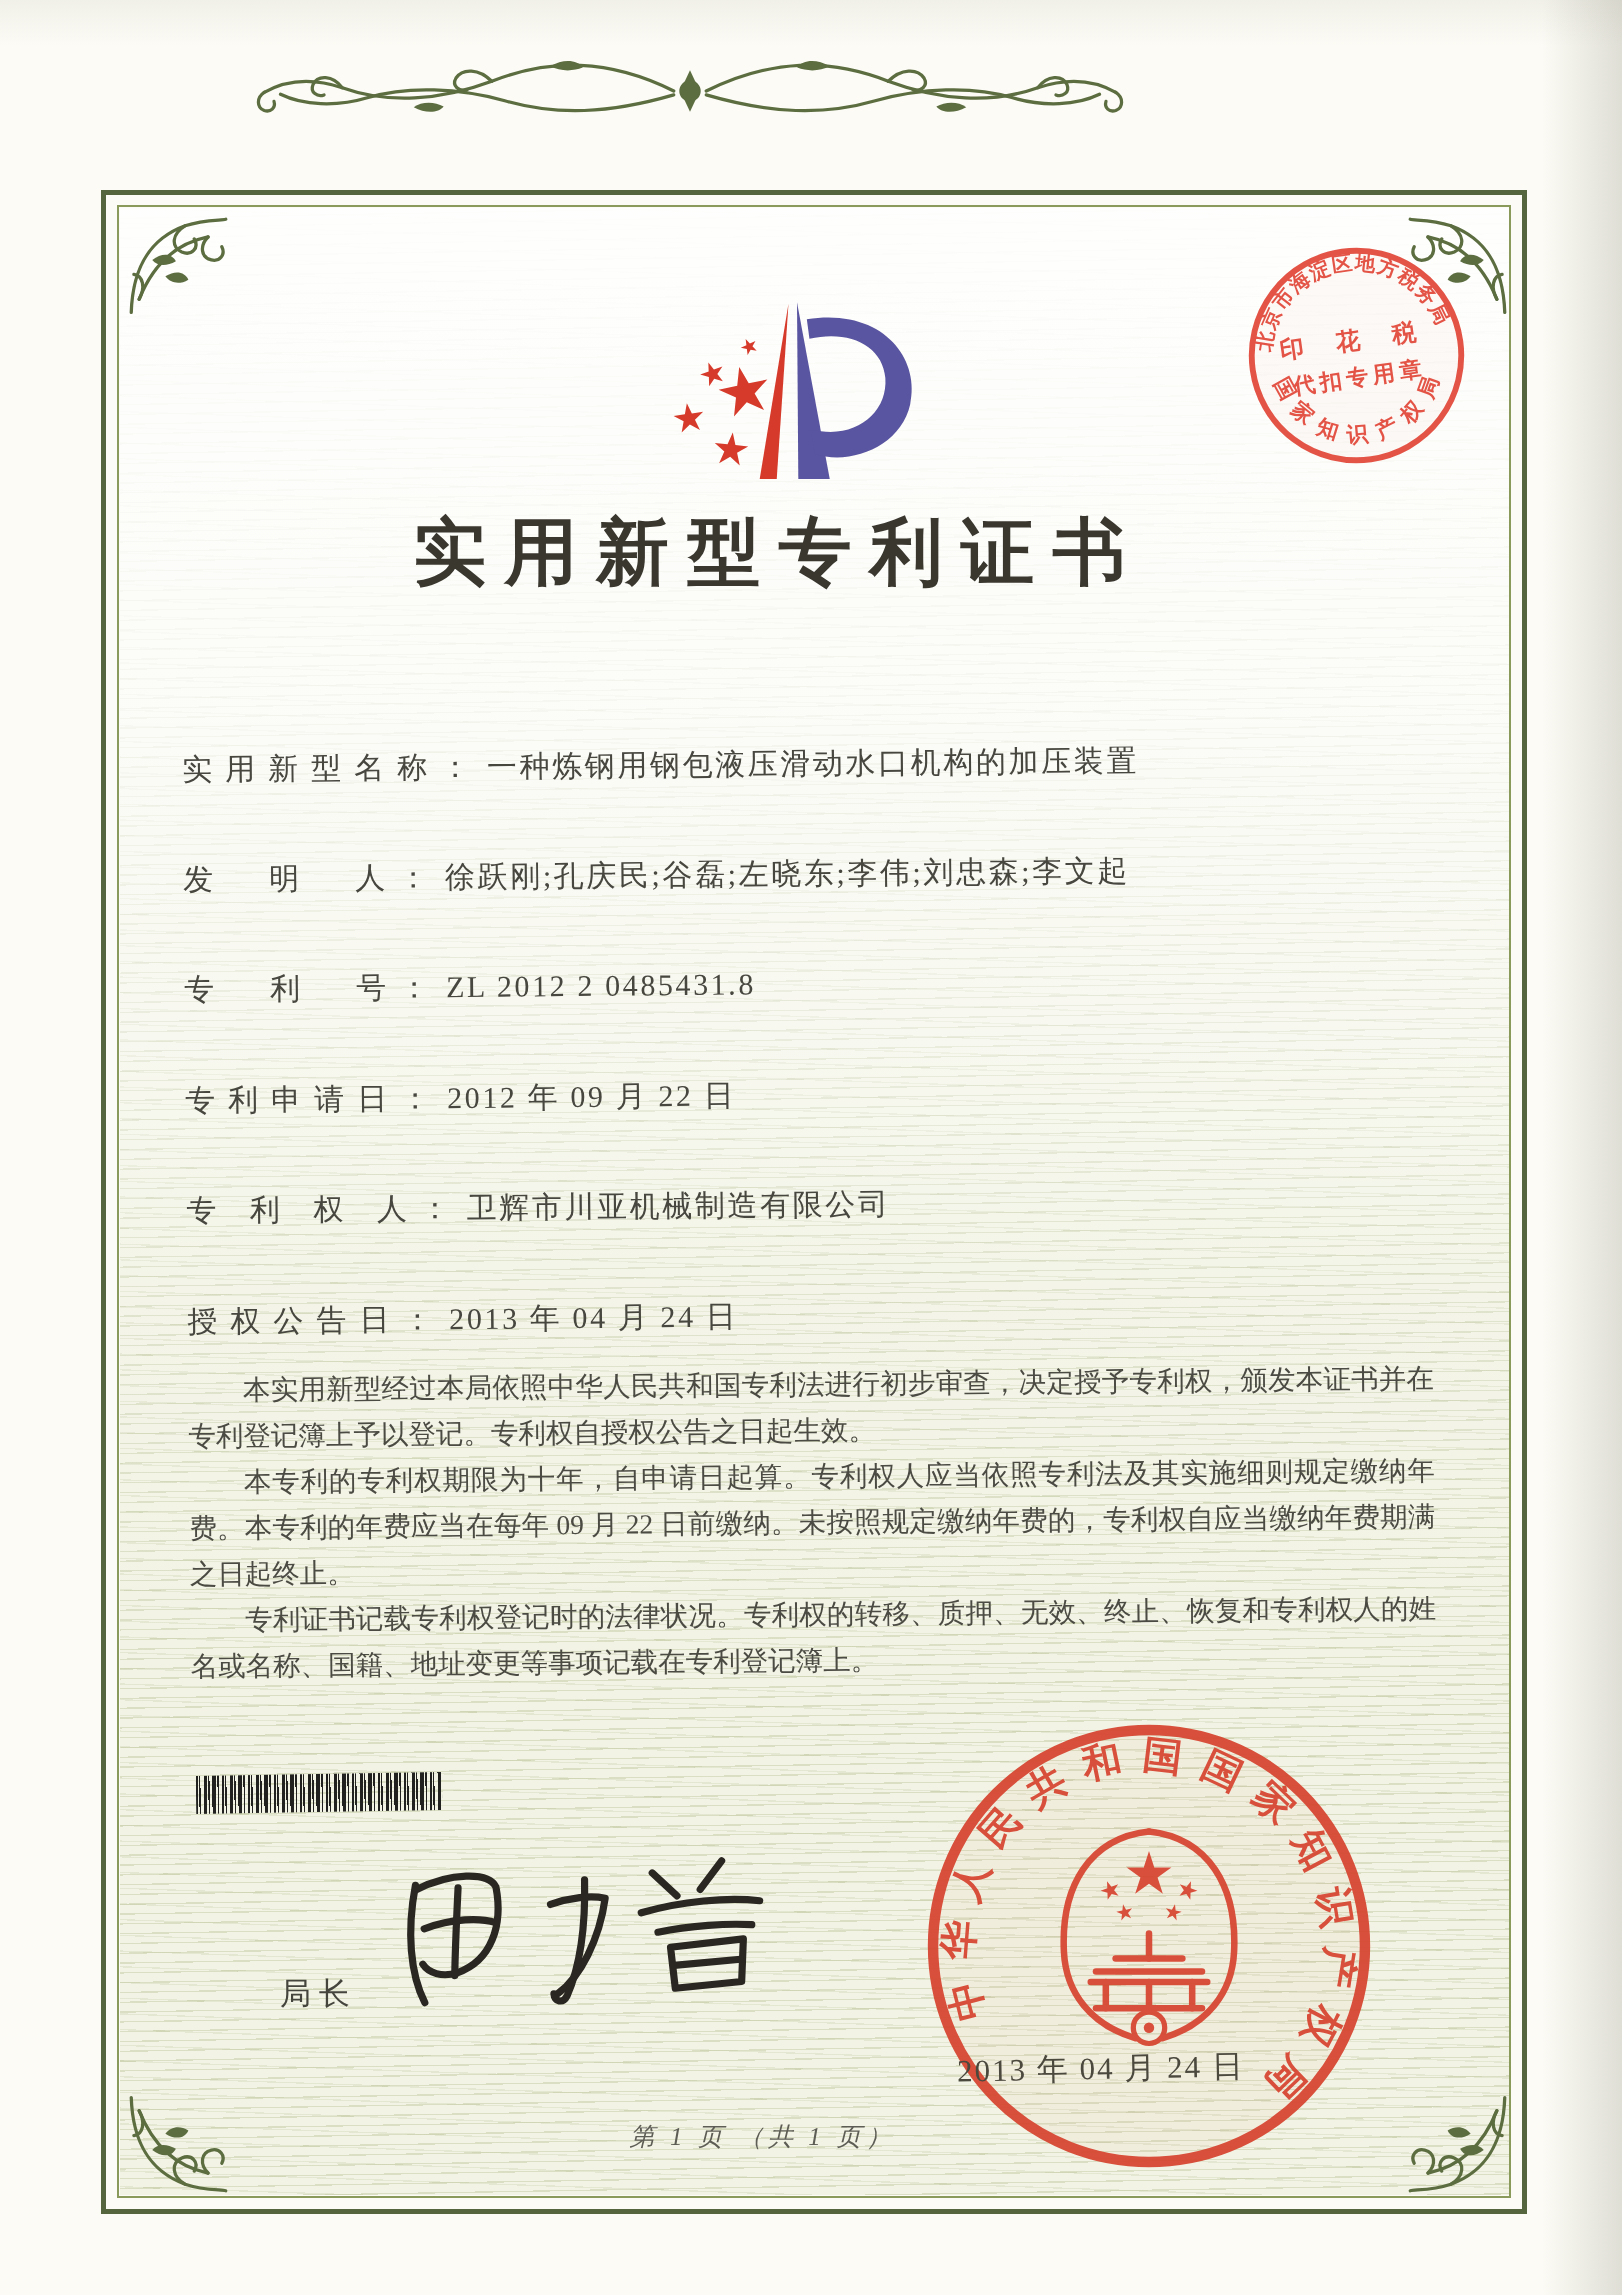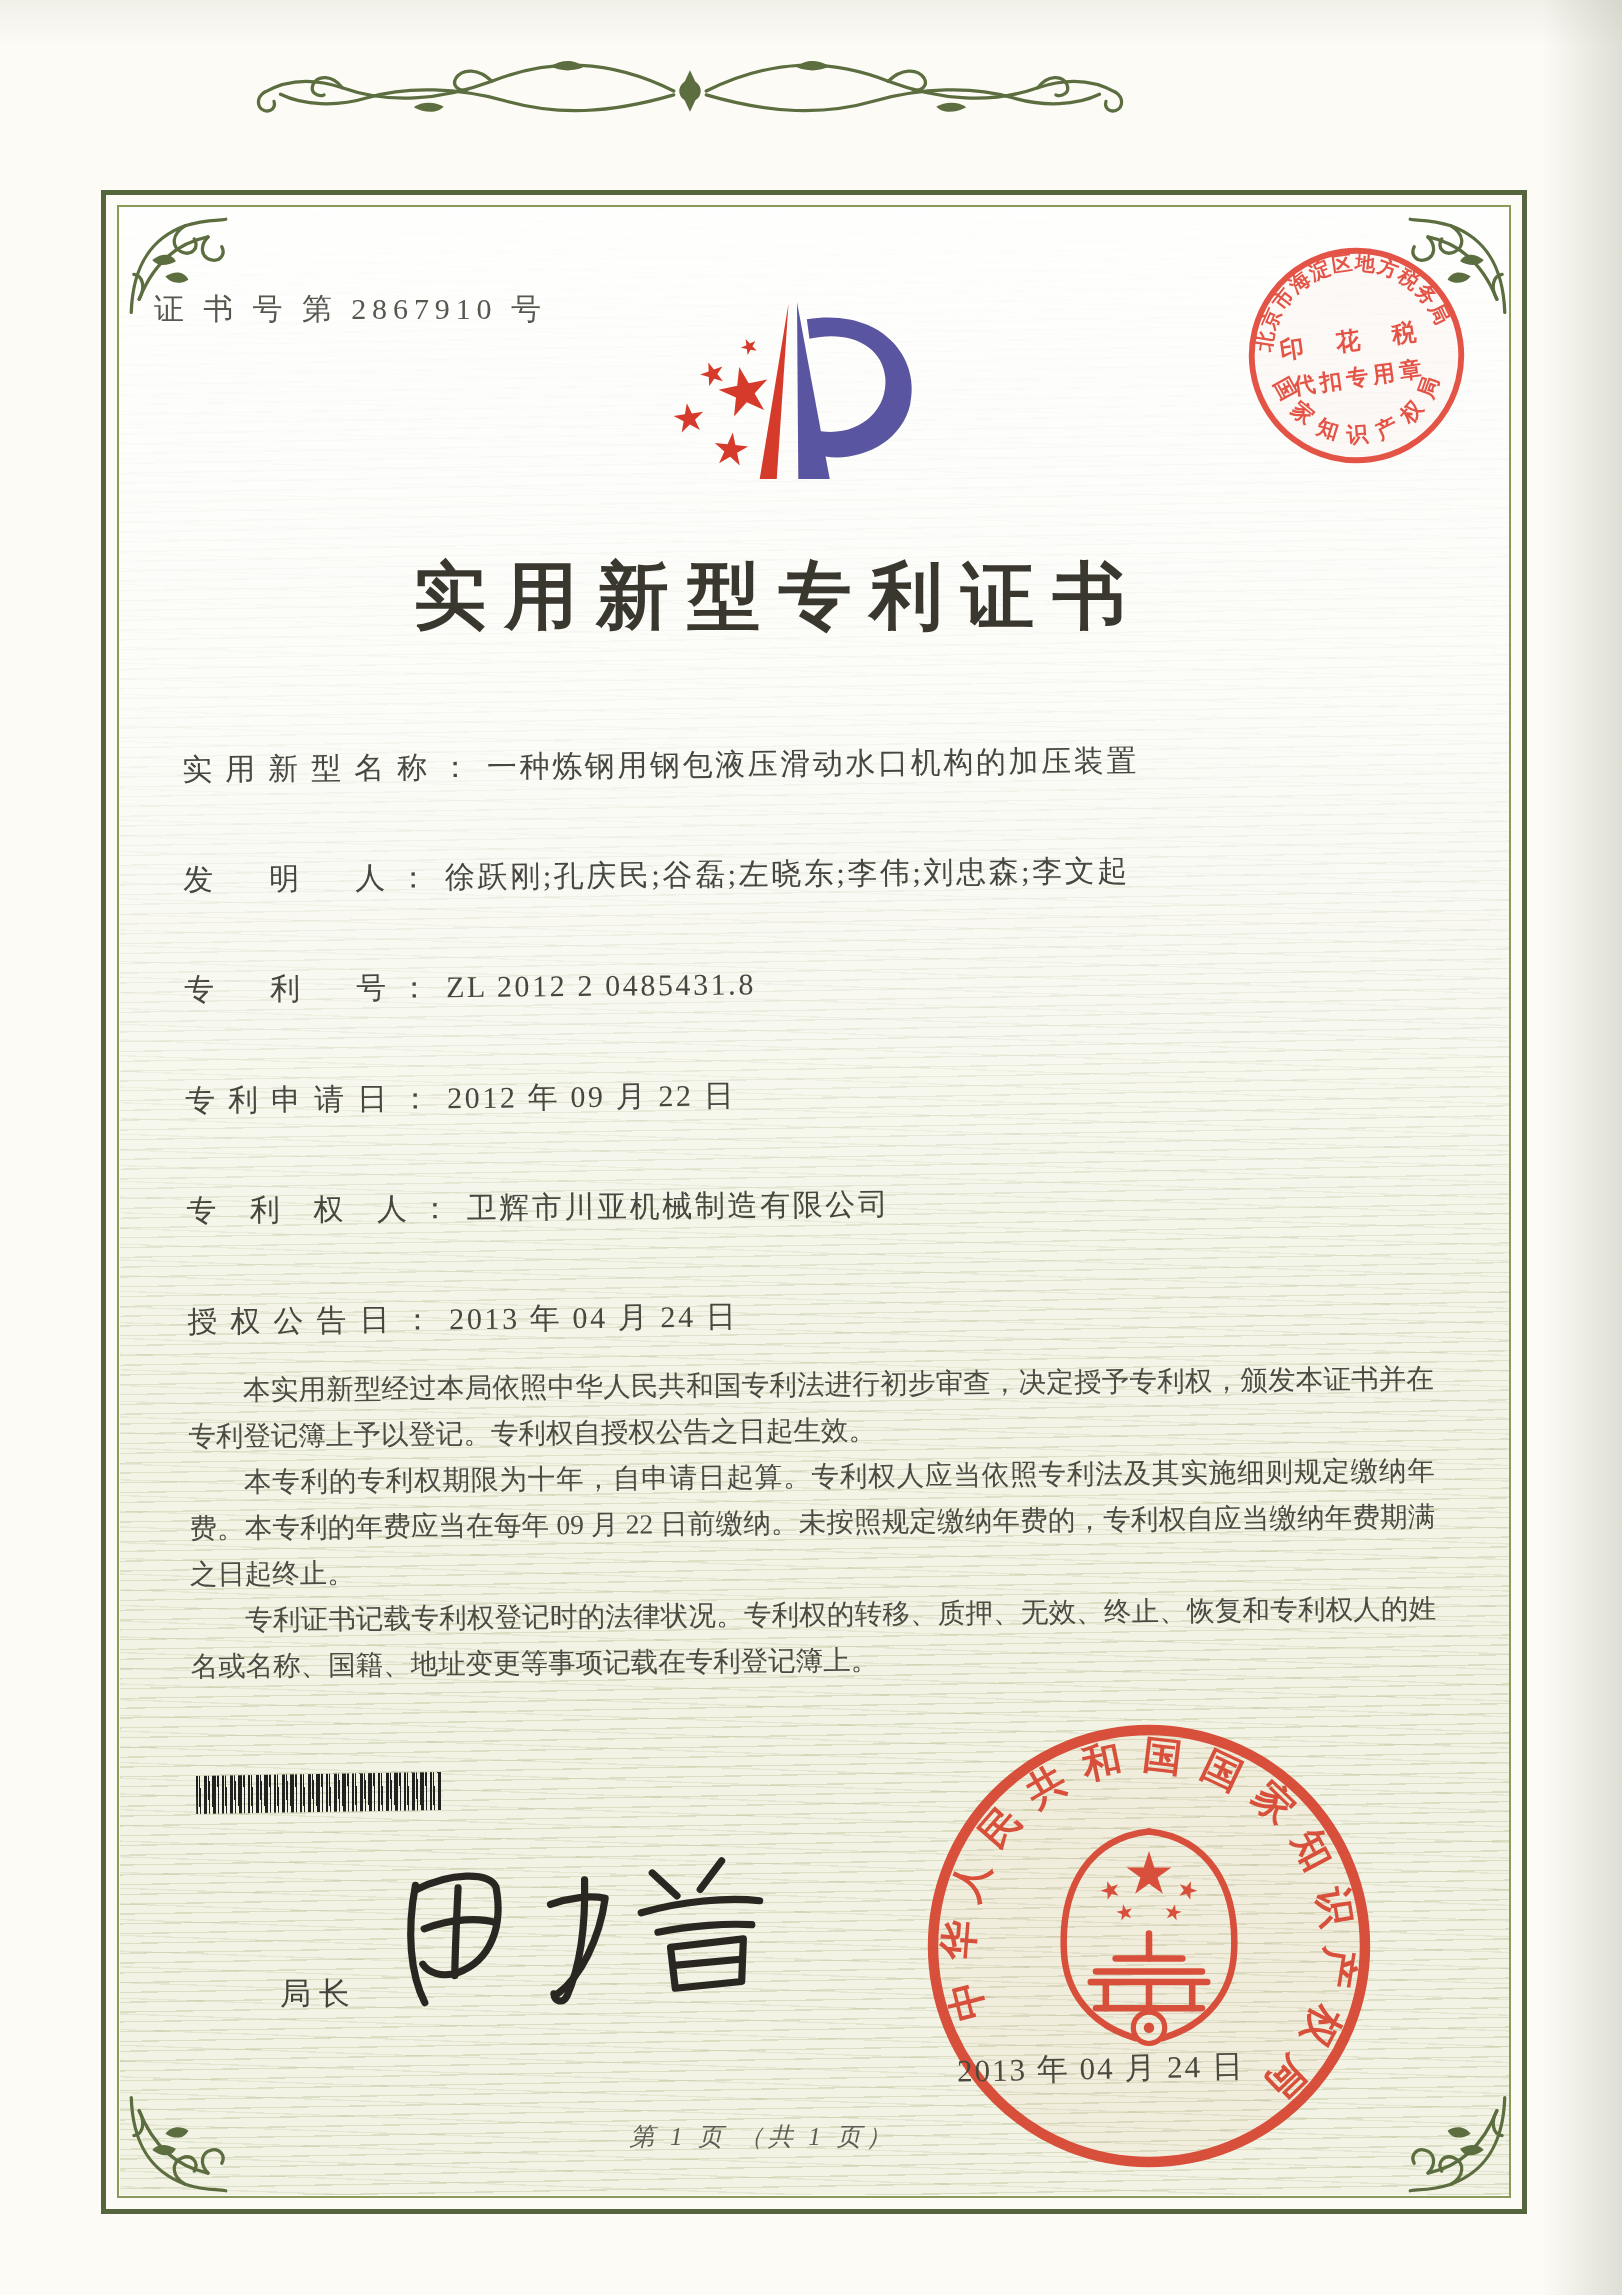--- a/index.html
+++ b/index.html
@@ -33,21 +33,21 @@
   .corner.tl{left:126px;top:214px;}
   .corner.tr{left:1405px;top:214px;transform:scaleX(-1);}
   .corner.bl{left:126px;top:2091px;transform:scaleY(-1);}
   .corner.br{left:1405px;top:2091px;transform:scale(-1,-1);}
   .cert-no{
     position:absolute;left:154px;top:289px;font-size:30px;letter-spacing:5.9px;color:#57564f;
   }
   .sipo-logo{position:absolute;left:638px;top:276px;width:301px;height:216px;}
   .doc-title{
     position:absolute;left:216px;top:504px;width:1125px;text-align:center;
-    font-size:73px;font-weight:700;letter-spacing:18.3px;color:#3a372f;margin-top:44px;
+    font-size:73px;font-weight:700;letter-spacing:18.3px;color:#3a372f;
   }
   .content-tilt{position:absolute;left:0;top:0;width:1623px;height:2295px;transform:rotate(-0.55deg);transform-origin:785px 1177px;}
   .field-row{position:absolute;left:186px;width:1256px;font-size:30px;color:#47463f;white-space:nowrap;}
   .field-row .lbl{letter-spacing:13px;}
   .field-row .val{letter-spacing:2.6px;margin-left:3.9px;}
   .row0{top:744px;} .row1{top:854px;} .row2{top:964px;}
   .row3{top:1075px;} .row4{top:1185px;} .row5{top:1296px;}
   .body-text{
     position:absolute;left:186px;top:1362px;width:1246px;
     font-size:27.5px;line-height:46px;text-align:justify;color:#4b4a43;
@@ -141,21 +141,20 @@
       <path class="green-line" d="M8,150 C10,90 30,40 90,18 C120,8 145,10 152,8"></path>
       <path class="green-line" d="M20,130 C40,80 75,45 125,35"></path>
       <path class="green-line" d="M90,18 C70,30 68,50 85,58 C100,64 112,52 104,38"></path>
       <path class="green-line" d="M125,35 C112,48 114,66 130,70 C143,73 152,62 146,50"></path>
       <path class="green-line" d="M20,130 C30,112 26,94 12,92"></path>
       <path class="green-fill" d="M40,70 C55,58 70,60 76,72 C62,80 48,80 40,70 Z"></path>
       <path class="green-fill" d="M60,95 C75,85 90,88 95,100 C82,108 68,106 60,95 Z"></path>
     </g>
   </svg>
 
-  <div class="cert-no">证 书 号 第 2867910 号</div>
 
   <svg class="sipo-logo" viewBox="0 0 460 330">
     <defs>
       <path id="st" d="M0,-1 L0.2245,-0.309 L0.951,-0.309 L0.3633,0.118 L0.5878,0.809 L0,0.382 L-0.5878,0.809 L-0.3633,0.118 L-0.951,-0.309 L-0.2245,-0.309 Z"></path>
     </defs>
     <path d="M230,42 L212,310 L186,310 Z" fill="#d63a2a"></path>
     <path d="M243,40 L293,310 L245,310 Z" fill="#5a55a0"></path>
     <path d="M258,66 C372,48 432,124 416,196 C402,260 326,290 270,272 L264,234 C330,252 382,210 378,156 C374,106 322,82 262,96 Z" fill="#5a55a0"></path>
     <use href="#st" fill="#d63a2a" transform="translate(163,178) scale(40) rotate(-12)"></use>
     <use href="#st" fill="#d63a2a" transform="translate(114,150) scale(19) rotate(-20)"></use>

